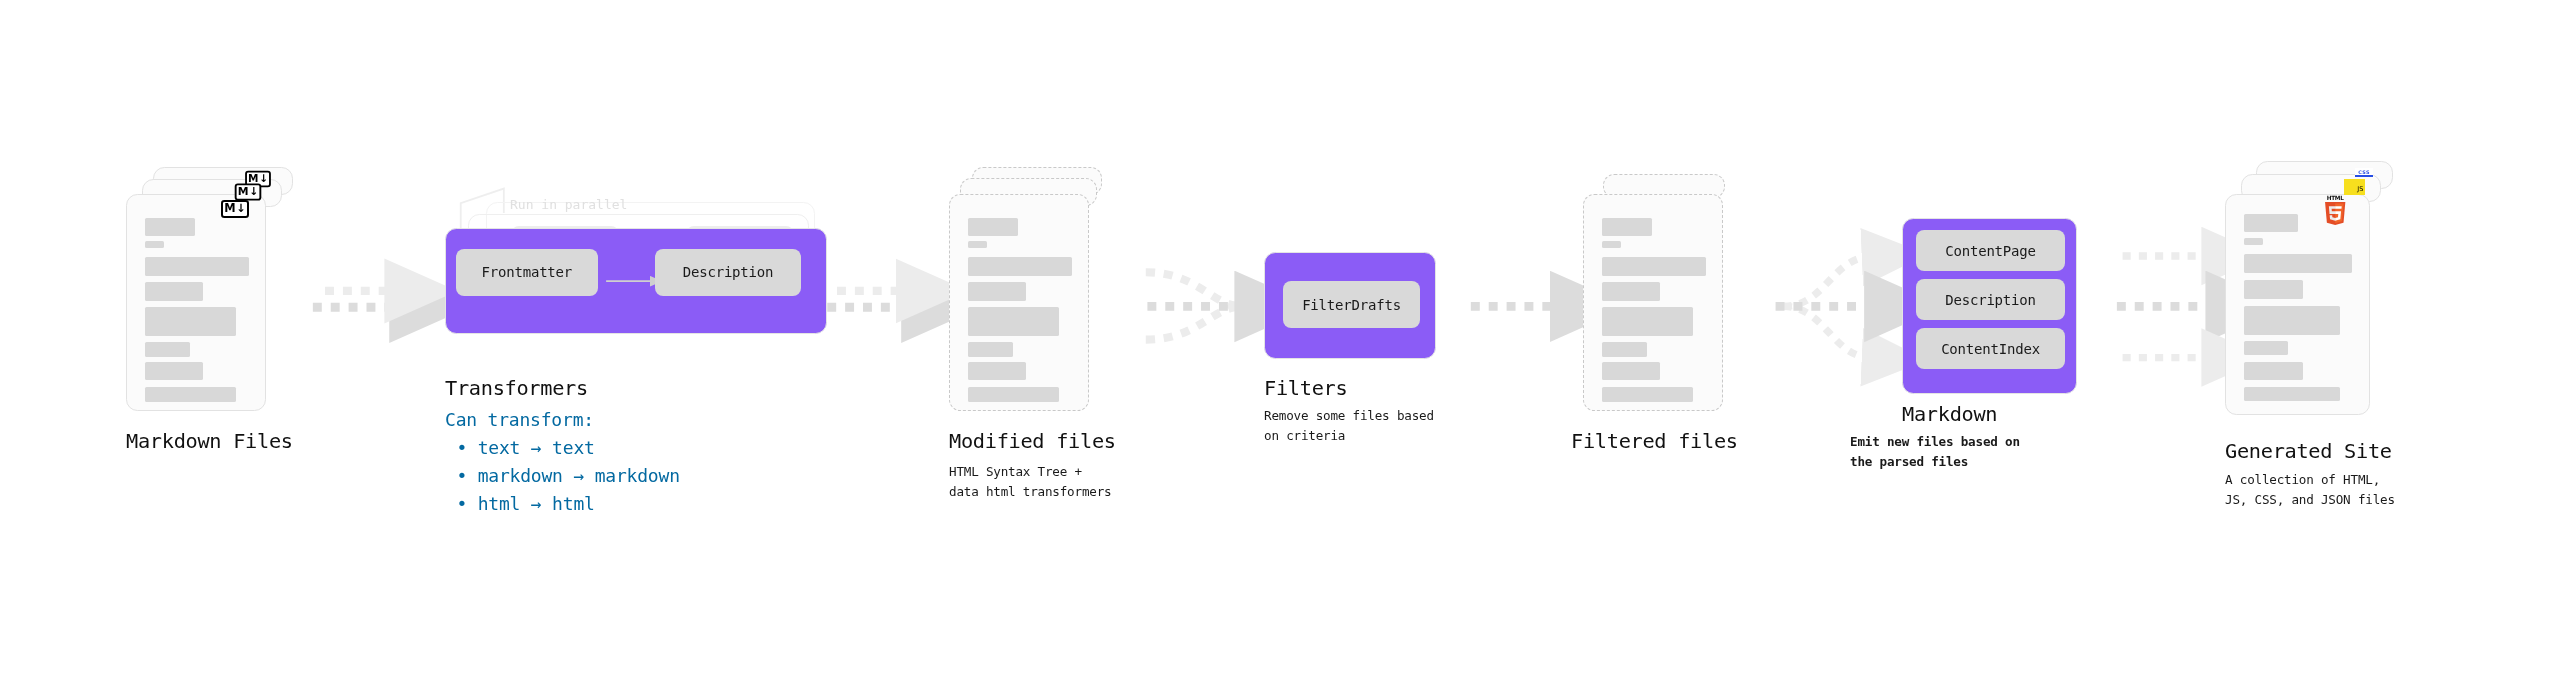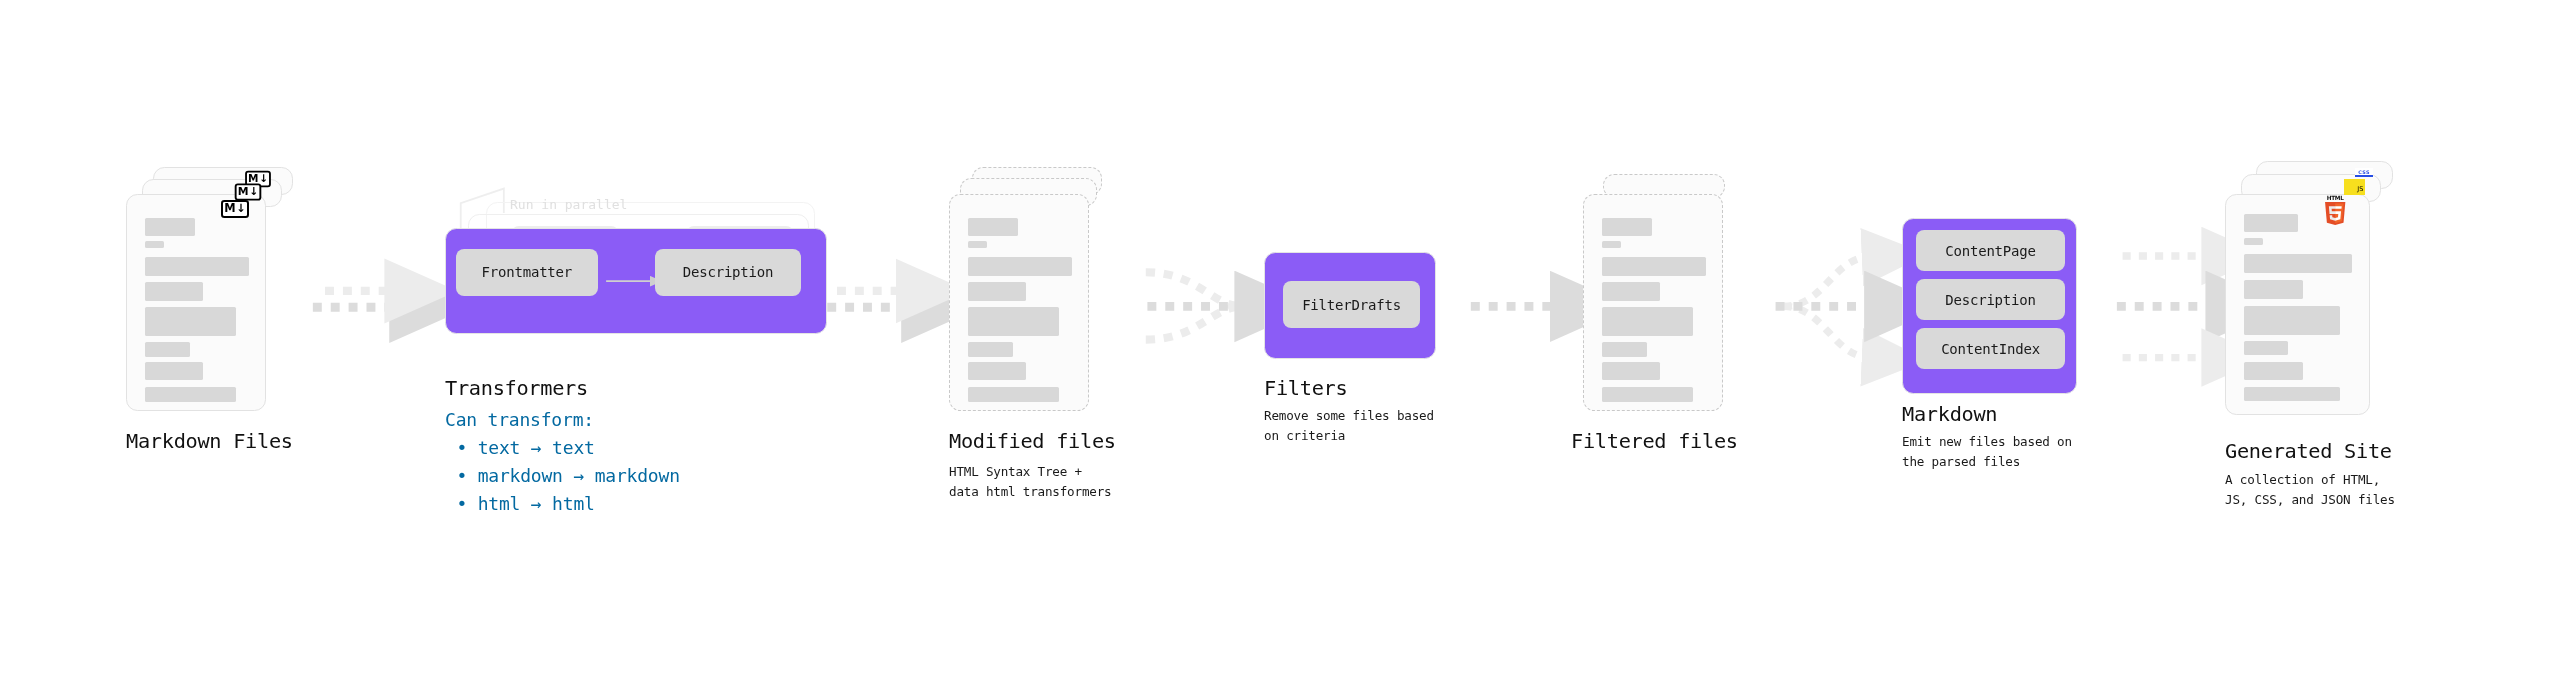--- a/index.html
+++ b/index.html
@@ -288,21 +288,21 @@
   <div class="node-title" style="left:1571px; top:429px;">Filtered files</div>
 
   <div class="node" style="left:1902px; top:218px;">
     <div class="group-box" style="left:0px; top:0px; width:175px; height:176px; position:relative;">
       <div class="pill" style="left:13px; top:11.4px; width:149px; height:41px;">ContentPage</div>
       <div class="pill" style="left:13px; top:60px; width:149px; height:41px;">Description</div>
       <div class="pill" style="left:13px; top:109px; width:149px; height:41px;">ContentIndex</div>
     </div>
   </div>
   <div class="node-title" style="left:1902px; top:402px;">Markdown</div>
-  <div class="node-desc" style="left:1902px; top:432px;">Emit new files based on
+  <div class="node-desc" style="left:1850px; top:432px;font-weight:bold;">Emit new files based on
 the parsed files</div>
 
   <div class="node" style="left:2225px; top:161px;">
     <div class="doc-stack" style="width:187px; height:252px;">
       <div class="doc-card" style="left:31px; top:0px; width:137px; height:28px;"></div>
       <div class="badge css-badge" style="left:130px; top:6.5px;">CSS</div>
 
       <div class="doc-card" style="left:16.3px; top:13px; width:140px; height:28px;"></div>
       <div class="badge js-badge" style="left:119px; top:18px;">JS</div>
 

